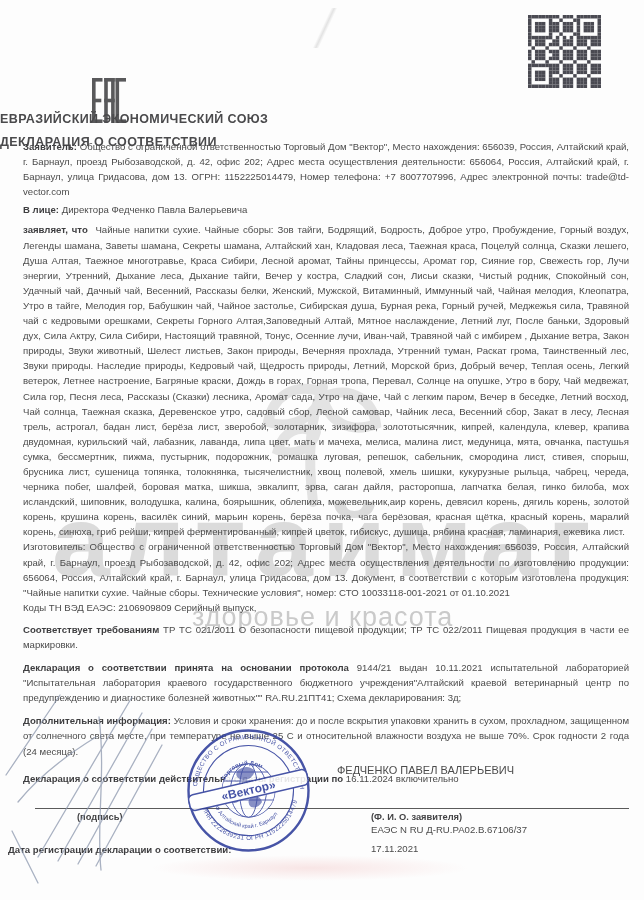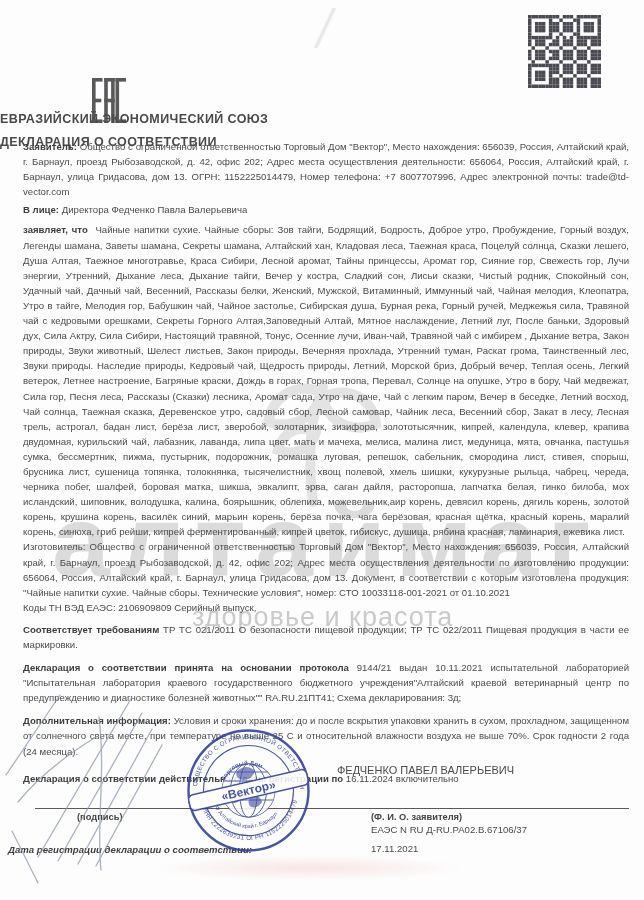--- a/index.html
+++ b/index.html
@@ -29,21 +29,21 @@
   .p-basis{margin-top:8px !important;}
   .p-additional{margin-top:8px !important;}
   .p-validity{margin-top:12px !important;text-align:left;}
   
   .name{position:absolute;left:337px;top:764px;font-size:11px;color:#4b4b4b;z-index:1;}
   .sig-line{position:absolute;left:35px;top:808px;width:594px;border-top:1.2px solid #5a5a5a;z-index:1;}
   .cap-sign{position:absolute;left:77px;top:812px;font-size:9.3px;font-weight:bold;color:#434345;z-index:1;}
   .cap-fio{position:absolute;left:371px;top:812px;font-size:9.3px;font-weight:bold;color:#434345;z-index:1;text-align:right;}
   .reg-label{position:absolute;left:8px;top:824px;font-size:9.6px;font-weight:bold;color:#3e3e40;z-index:1;}
   .reg-value{position:absolute;left:371px;top:824px;font-size:9.6px;color:#4b4b4b;z-index:1;}
-  .date-label{position:absolute;left:8px;top:844px;font-size:9.6px;font-weight:bold;color:#3e3e40;z-index:1;font-style:italic;}
+  .date-label{position:absolute;left:8px;top:844px;font-size:9.6px;font-weight:bold;color:#3e3e40;z-index:1;}
   .date-value{position:absolute;left:371px;top:843px;font-size:9.6px;color:#4b4b4b;z-index:1;}
   
   .stamp{position:absolute;left:185px;top:727px;z-index:2;opacity:.88;}
   .signature{position:absolute;left:0px;top:655px;z-index:2;}
   .smudge{position:absolute;left:150px;top:855px;width:320px;height:26px;z-index:0;
           background:radial-gradient(ellipse at center,rgba(225,120,120,.18),rgba(225,120,120,0) 70%);}
   .topline{position:absolute;left:295px;top:8px;width:60px;height:40px;z-index:0;
           background:linear-gradient(115deg,transparent 46%,rgba(150,150,150,.25) 50%,transparent 54%);}
 </style>
 </head>

